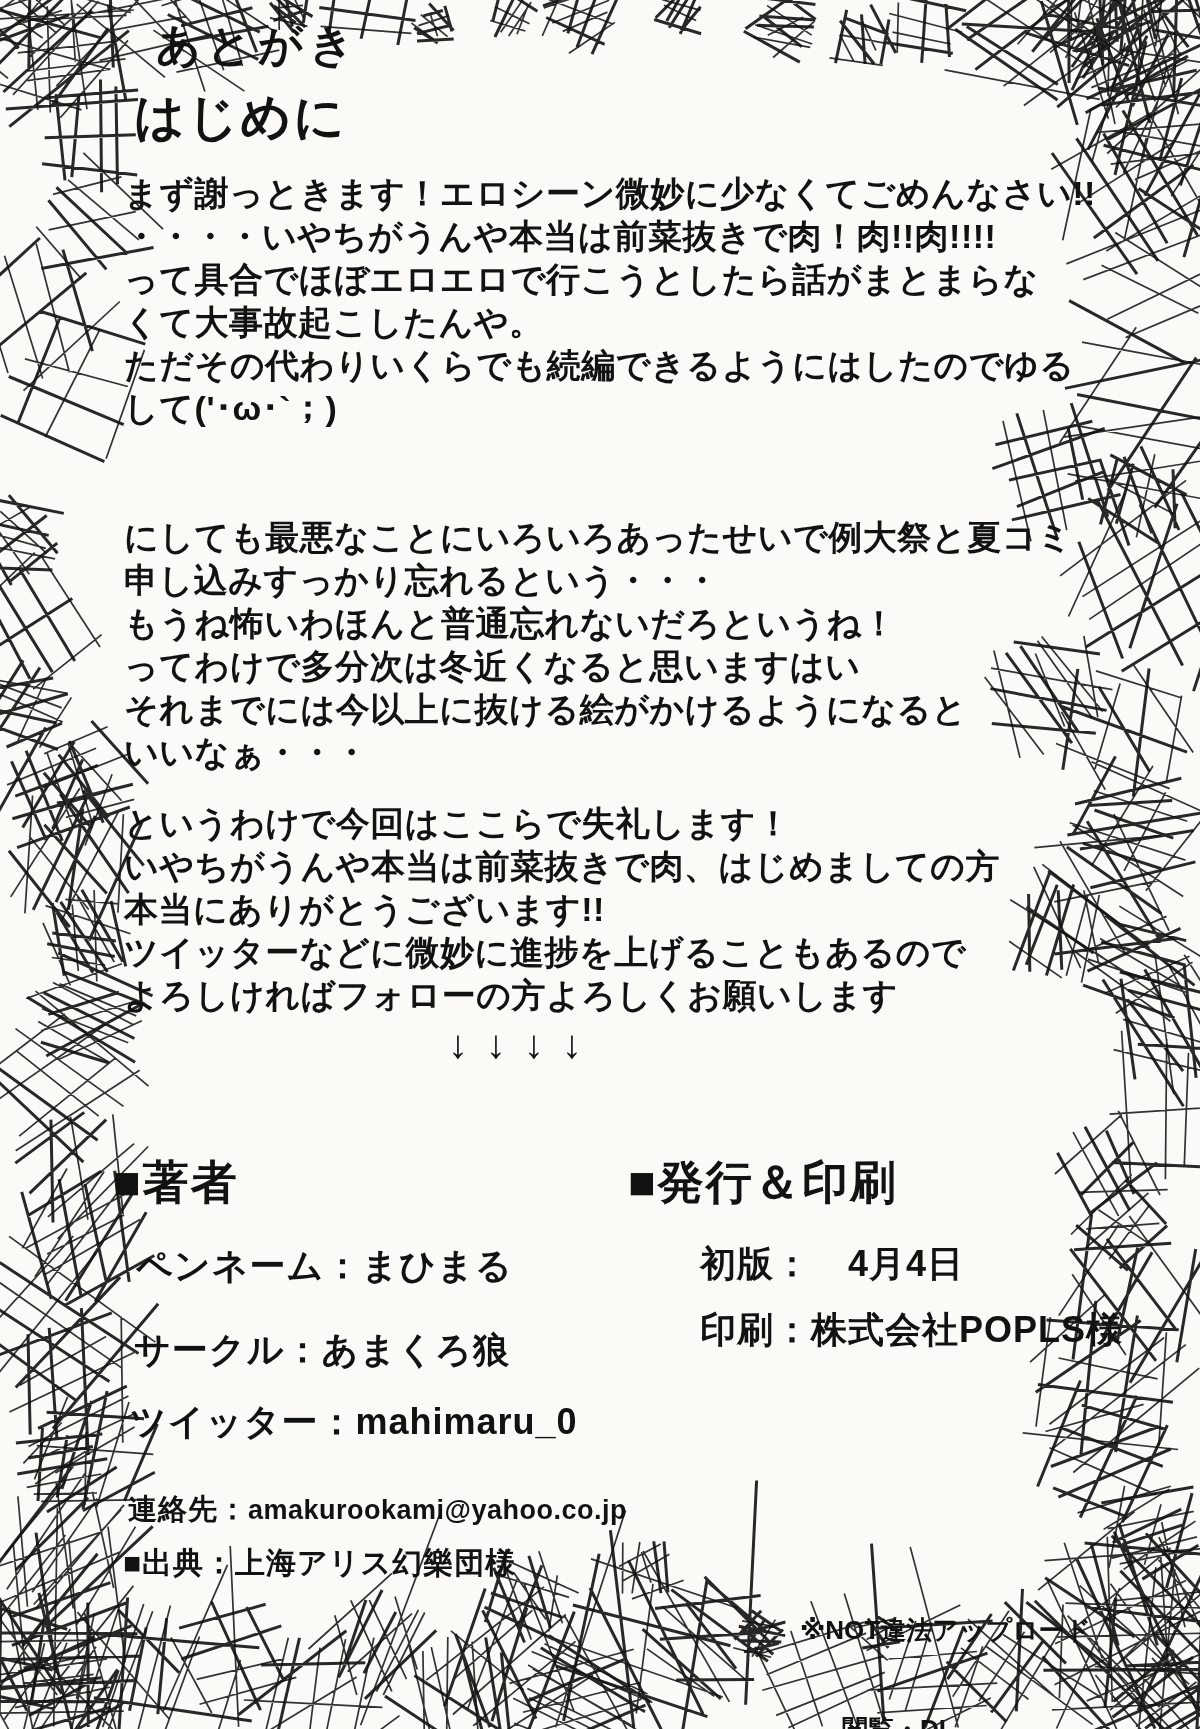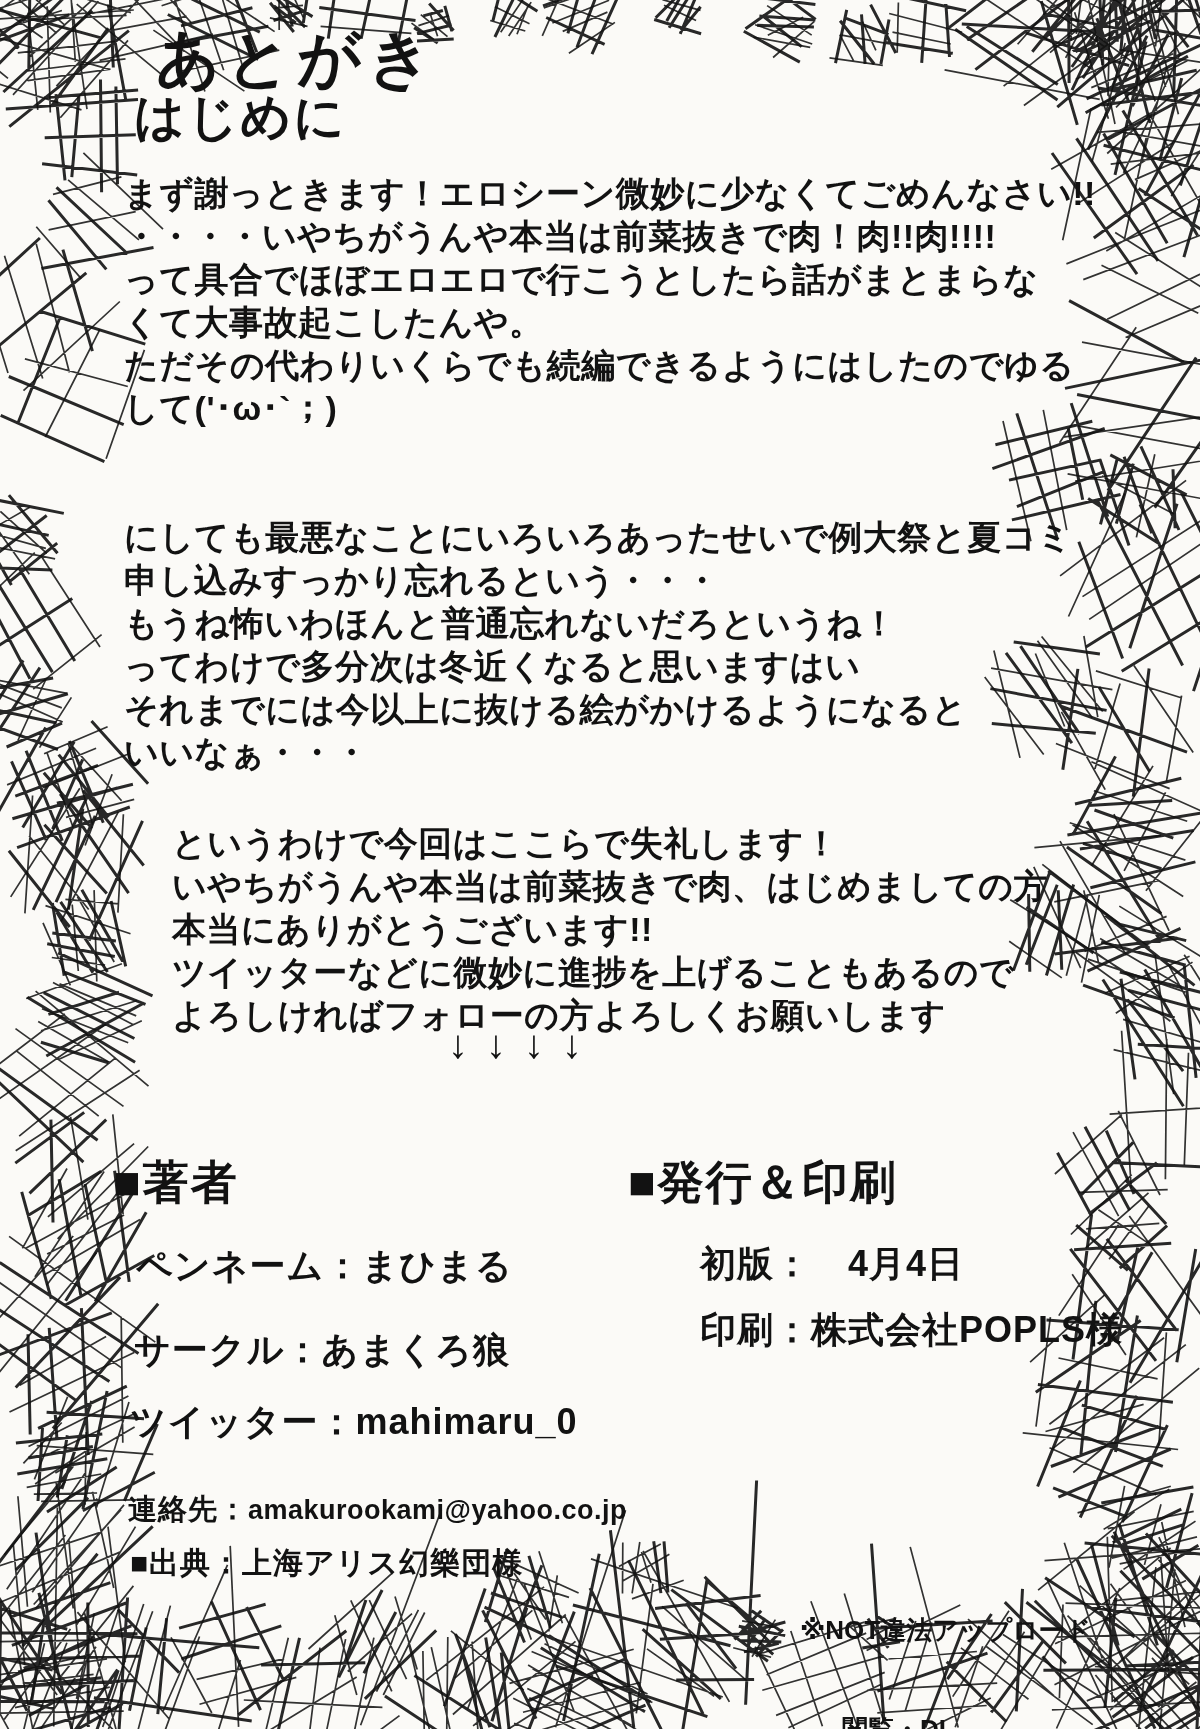--- a/index.html
+++ b/index.html
@@ -7,39 +7,39 @@
     position:relative;
     width:1200px;height:1729px;
     background:#fbfaf7;
     overflow:hidden;
     font-family:"Liberation Sans","DejaVu Sans",sans-serif;
     color:#121212;
     font-weight:700;
   }
   #deco{position:absolute;left:0;top:0;pointer-events:none;}
   .abs{position:absolute;white-space:pre;}
-  .title{left:156px;top:16px;font-size:63px;letter-spacing:6px;}
+  .title{left:156px;top:16px;font-size:44px;letter-spacing:6px;}
   .subtitle{left:134px;top:84px;font-size:50px;letter-spacing:2px;}
   .para{position:absolute;left:124px;font-size:34px;line-height:43px;letter-spacing:0.5px;}
   .para div{white-space:pre;}
   #para1{top:172px;}
   #para2{top:516px;}
-  #para3{top:822px;margin-left:48px;}
+  #para3{top:802px;}
   .arrows{left:124px;top:1022px;width:800px;text-align:center;
           font-size:40px;letter-spacing:18px;font-weight:700;}
   .sec-heading{font-size:46px;letter-spacing:2px;}
   #author-heading{left:113px;top:1152px;}
   #publish-heading{left:628px;top:1152px;}
   .entry{font-size:36px;letter-spacing:1px;}
   #pen-name{left:136px;top:1242px;}
   #circle{left:134px;top:1326px;}
   #twitter{left:130px;top:1398px;}
   #contact{left:128px;top:1490px;font-size:29px;}
   #contact .email{font-size:27px;letter-spacing:0.5px;}
-  #source{left:130px;top:1543px;font-size:30px;letter-spacing:1px;}
+  #source{left:123px;top:1543px;font-size:30px;letter-spacing:1px;}
   #first-edition{left:700px;top:1240px;}
   #printer{left:700px;top:1306px;}
   .notice{left:800px;top:1548px;font-size:26px;line-height:33px;}
   .notice .l2{padding-left:42px;}
 </style>
 </head>
 <body>
 
 <div class="page">
 

